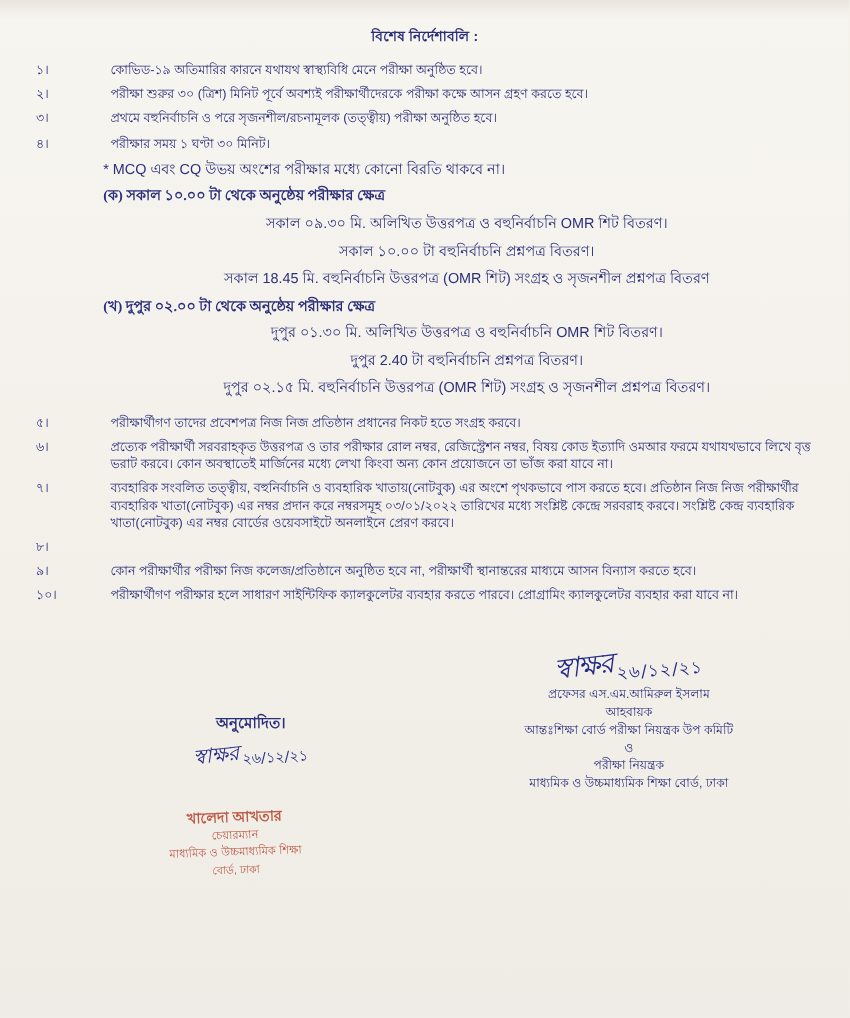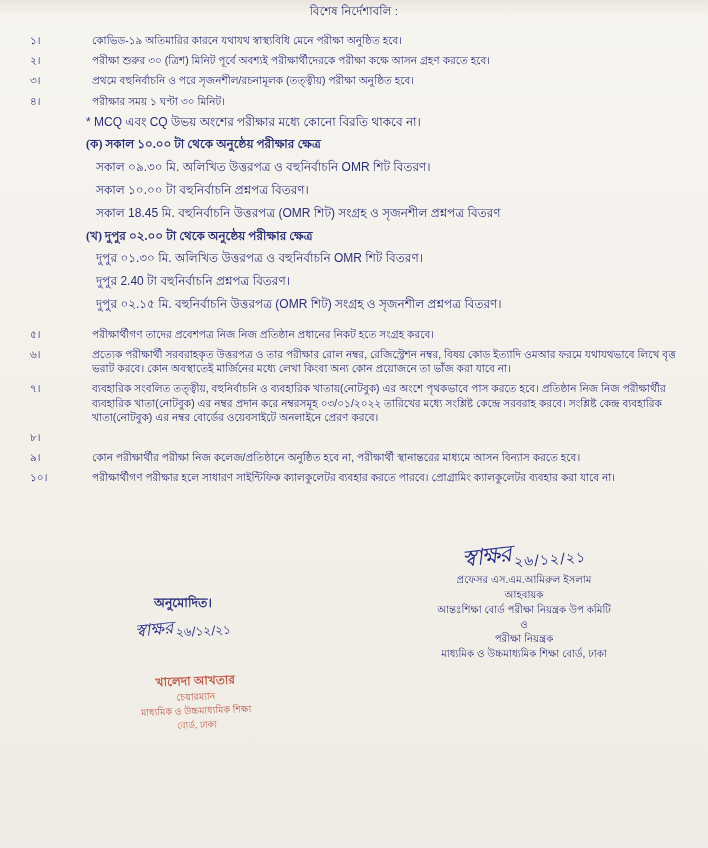--- a/index.html
+++ b/index.html
@@ -39,23 +39,23 @@
   }
   .doc {
     position: absolute;
     left: 0; top: 0;
     width: 708px;
     color: #2b2f7a;
   }
   .title {
     text-align: center;
     font-size: 11.5px;
-    font-weight: normal;
+    font-weight: bold;
     color: #2a2e78;
-    margin-top: 3px;
+    margin-top: 22px;
     letter-spacing: 0.2px;
   }
   .body-list {
     margin: 8px 0 0 0;
     padding: 0;
     list-style: none;
   }
   .row {
     display: flex;
     align-items: flex-start;
@@ -79,20 +79,21 @@
     padding-left: 86px;
     padding-right: 26px;
     font-size: 12px;
     line-height: 1.4;
     color: #2b2f7a;
     padding-top: 3px;
     padding-bottom: 3px;
   }
   .sub.indent-more {
     padding-left: 96px;
+    text-align: center;
   }
   .sub.head {
     font-weight: bold;
     font-family: Liberation Serif, serif;
   }
   
   .sig-area {
     position: absolute;
     left: 0;
     top: 540px;
@@ -123,21 +124,21 @@
     font-size: 14px;
     color: #232a86;
     transform: rotate(-4deg);
     display: inline-block;
     margin-top: -4px;
     margin-bottom: 2px;
     letter-spacing: 1px;
   }
   .sig-left {
     position: absolute;
-    left: 78px;
+    left: 104px;
     top: 54px;
     width: 210px;
     text-align: center;
     color: #2b2f7a;
     font-size: 11px;
   }
   .approved {
     font-size: 12.5px;
     color: #2b2f7a;
     font-weight: bold;

